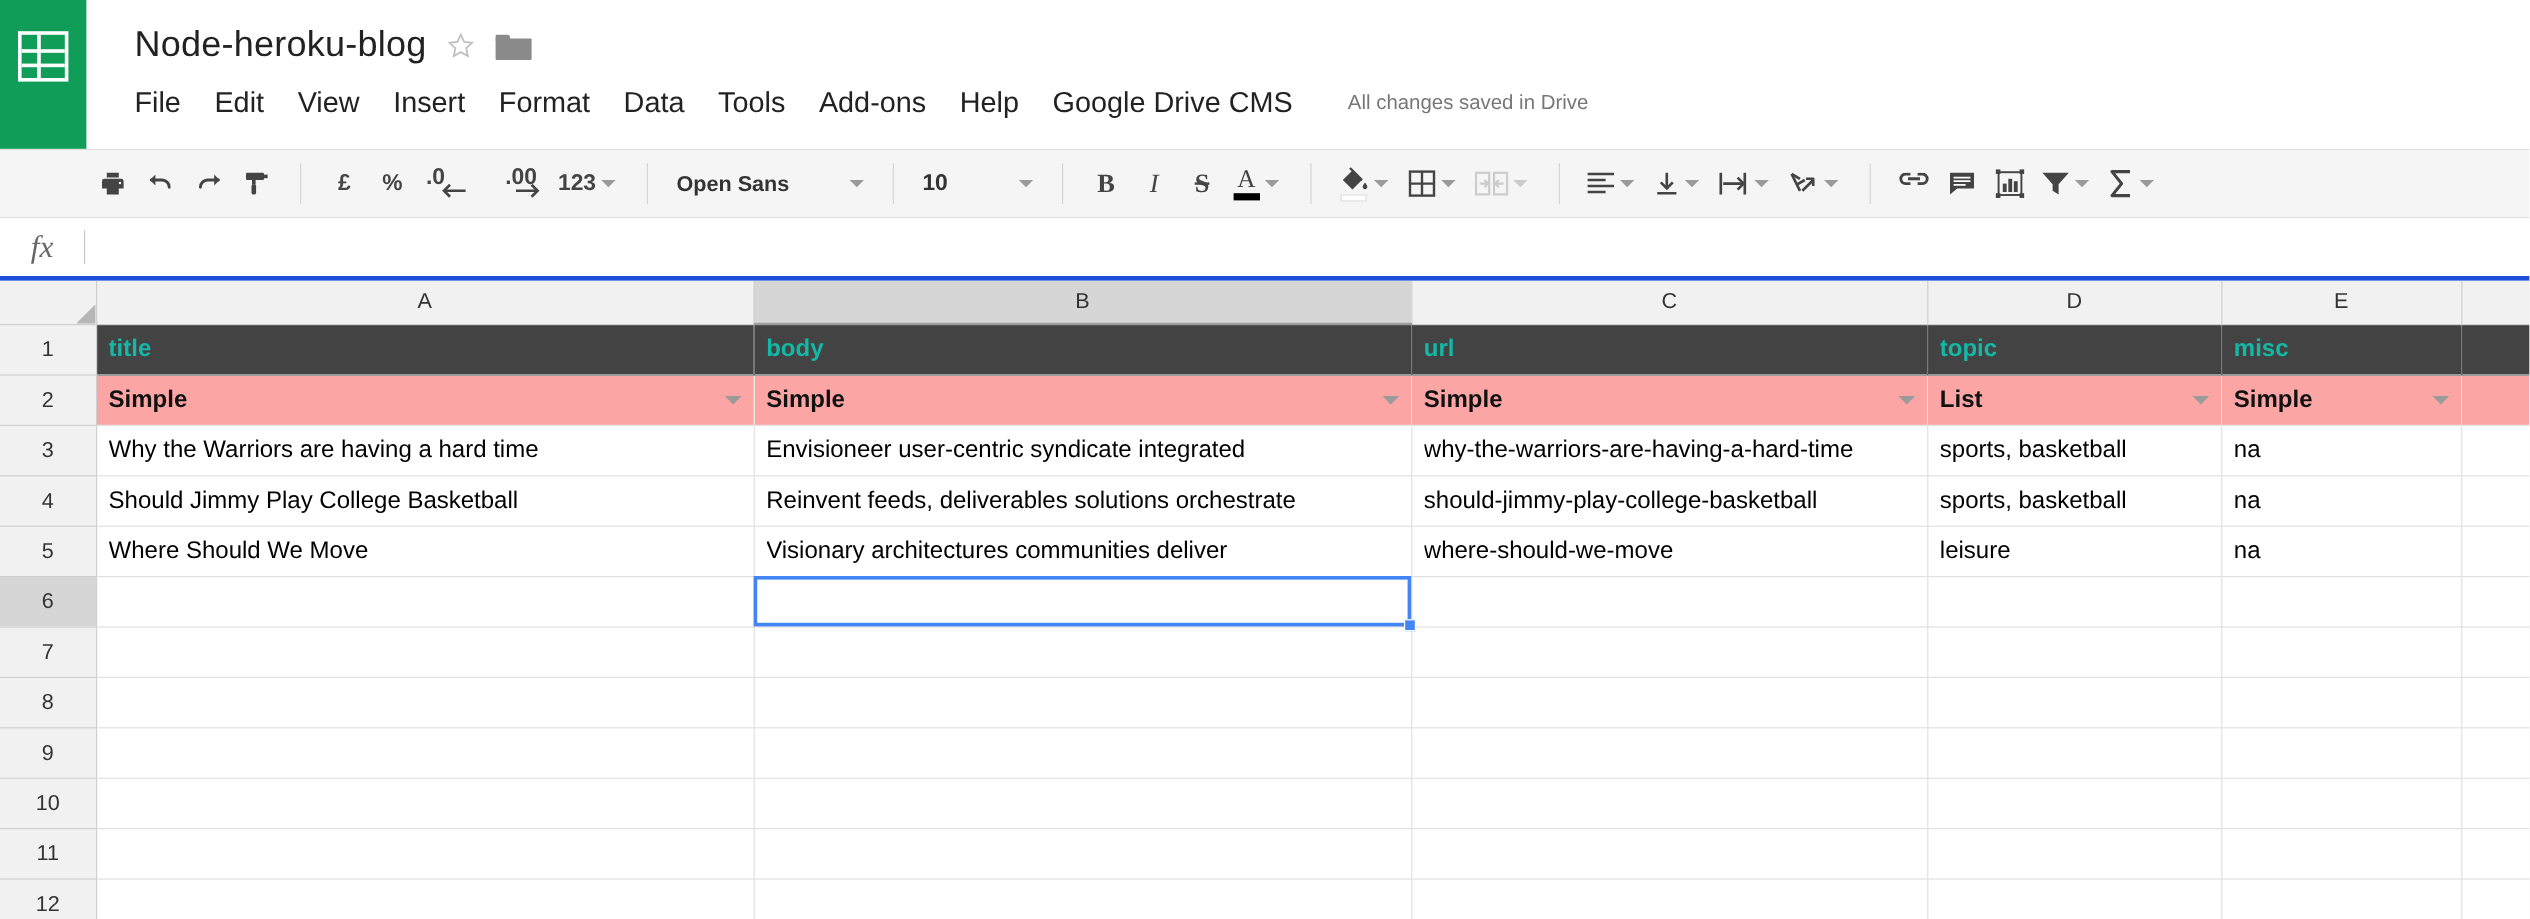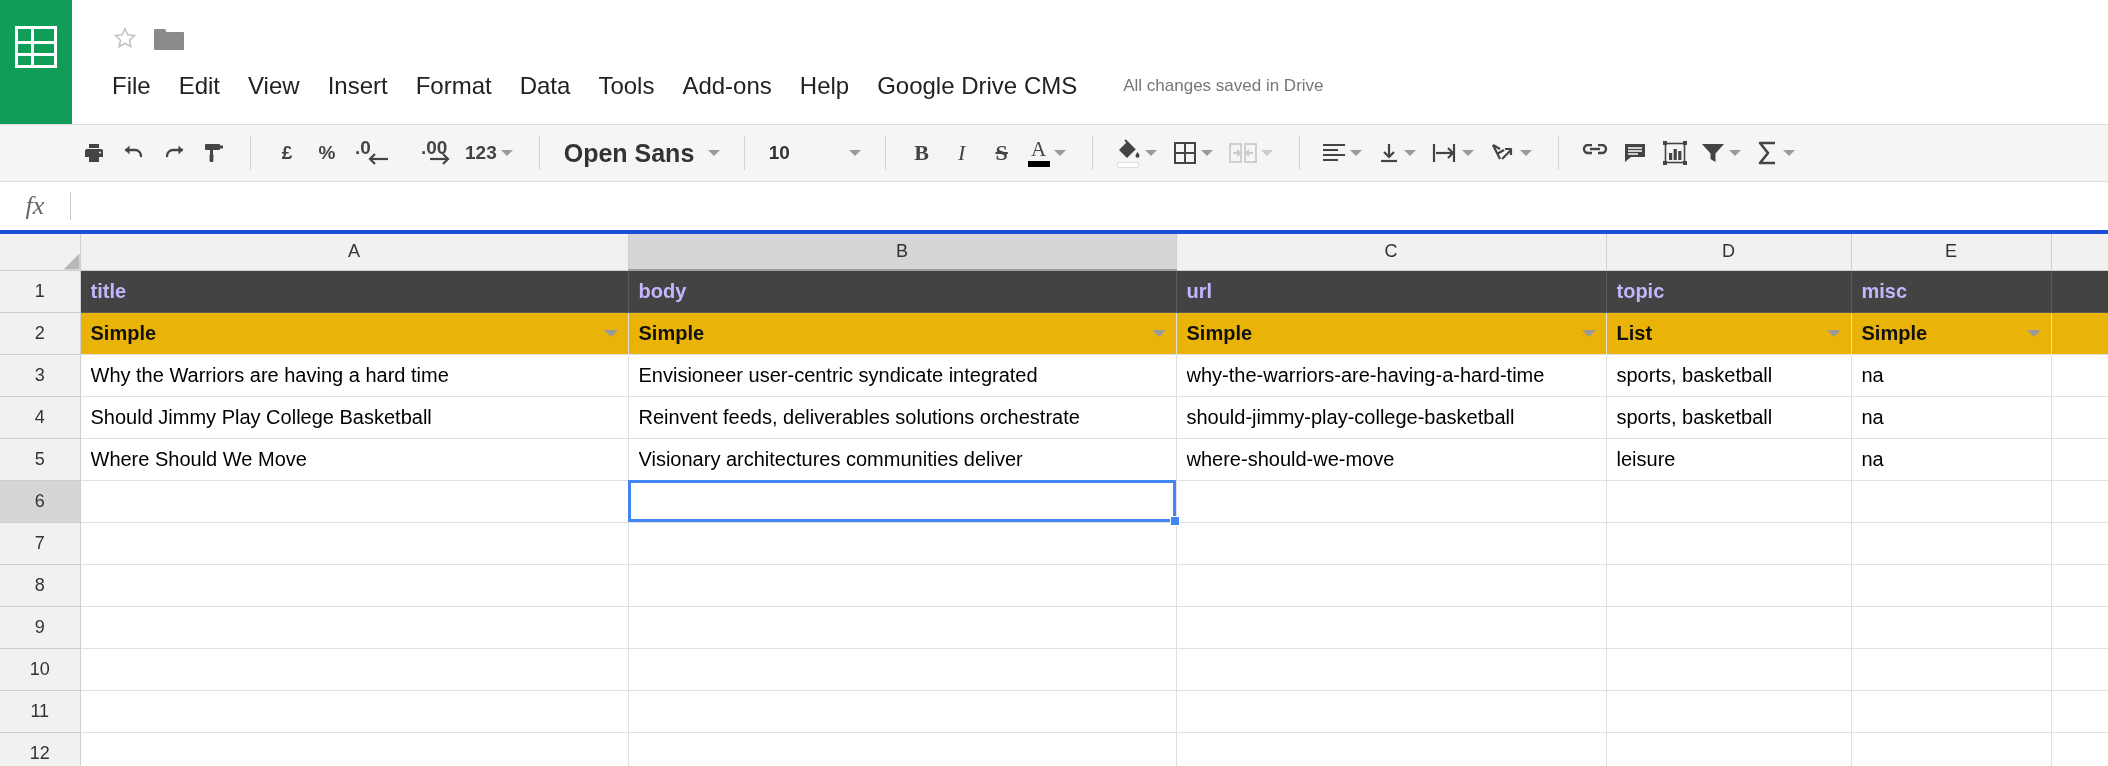--- a/index.html
+++ b/index.html
@@ -40,21 +40,21 @@
   .tb-group { display: flex; align-items: center; height: 58px; padding: 0 10px; }
   .tb-sep { width: 1px; height: 34px; background: #d4d4d4; margin: 0 6px; flex: 0 0 1px; }
   .tb-btn {
     min-width: 40px; height: 40px; display: flex; align-items: center; justify-content: center;
     color: #444; font-size: 19px; cursor: default; padding: 0 6px; border-radius: 2px;
   }
   .tb-btn.disabled { color: #c6c6c6; }
   .tb-btn svg { display: block; }
   .caret { width: 0; height: 0; border-left: 6px solid transparent; border-right: 6px solid transparent; border-top: 6px solid #9a9a9a; margin-left: 4px; margin-right: 4px; }
   .tb-text { font-weight: 700; font-size: 19px; color: #444; }
-  .font-box { display: flex; align-items: center; justify-content: space-between; width: 172px; padding: 0 4px 0 8px; font-size: 25px; font-weight: 700; color: #333; }
+  .font-box { display: flex; align-items: center; justify-content: space-between; width: 172px; padding: 0 4px 0 8px; font-size: 18px; font-weight: 700; color: #333; }
   .size-box { display: flex; align-items: center; justify-content: space-between; width: 108px; padding: 0 4px 0 8px; font-size: 19px; font-weight: 700; color: #333; }
   .bold-b { font-weight: 700; font-size: 22px; font-family: "Liberation Serif", serif; }
   .ital-i { font-style: italic; font-size: 22px; font-family: "Liberation Serif", serif; }
   .strike-s { font-size: 22px; text-decoration: line-through; font-family: "Liberation Serif", serif; font-weight:700; }
   .textcolor { display: flex; flex-direction: column; align-items: center; justify-content: center; }
   .textcolor .a { font-size: 21px; line-height: 20px; font-family: "Liberation Serif", serif; }
   .textcolor .bar { width: 22px; height: 6px; background: #000; margin-top: 2px; }
   .fill-wrap { display: flex; flex-direction: column; align-items: center; justify-content: center; }
   .fill-wrap .bar { width: 22px; height: 6px; background: #fff; border: 1px solid #ddd; margin-top: 2px; }
 
@@ -88,26 +88,26 @@
     font-size: 18px; color: #333; text-align: center; width: 80px;
   }
   td.rowhead.sel { background: #d6d6d6; }
 
   td.cell {
     height: 42px; border: 1px solid #e0e0e0; padding: 0 10px;
     font-size: 19px; color: #000; white-space: nowrap; overflow: hidden;
     vertical-align: middle;
   }
   tr.row-header td.cell {
-    background: #434343; color: #c4b5fd; font-weight: 700; border-color: #5a5a5a;
+    background: #434343; color: #14b8a6; font-weight: 700; border-color: #5a5a5a;
     font-size: 20px;
   }
   tr.row-header td.rowhead { border-bottom: 1px solid #cfcfcf; }
   tr.row-filter td.cell {
-    background: #eab308; font-weight: 700; font-size: 20px; color: #111;
+    background: #fca5a5; font-weight: 700; font-size: 20px; color: #111;
     position: relative; padding-right: 34px;
   }
   tr.row-data td.cell { font-weight: 400; font-size: 20px; }
 
   .cell-inner { display: block; overflow: hidden; text-overflow: clip; white-space: nowrap; }
   .dd-arrow {
     position: absolute; right: 10px; top: 50%; margin-top: -3px;
     width: 0; height: 0; border-left: 7px solid transparent; border-right: 7px solid transparent; border-top: 7px solid #9a9a9a;
   }
 
@@ -121,20 +121,21 @@
 <body>
 
 <div class="topbar">
   <div class="app-logo-wrap">
     <span class="sheets-glyph">
         <i></i>
       </span>
   </div>
   <div class="title-area">
     <div class="title-row">
+      <span class="doc-title">Node-heroku-blog</span>
       <span class="star-icon">
         <svg width="26" height="26" viewBox="0 0 24 24">
             <path d="M12 3.5l2.6 5.6 6.1.7-4.5 4.2 1.2 6-5.4-3-5.4 3 1.2-6L3.3 9.8l6.1-.7z" fill="none" stroke="#c0c0c0" stroke-width="1.4"></path>
           </svg>
       </span>
       <span class="folder-icon"></span>
     </div>
     <div class="menu-row">
       <span class="menu-item">File</span>
       <span class="menu-item">Edit</span>

